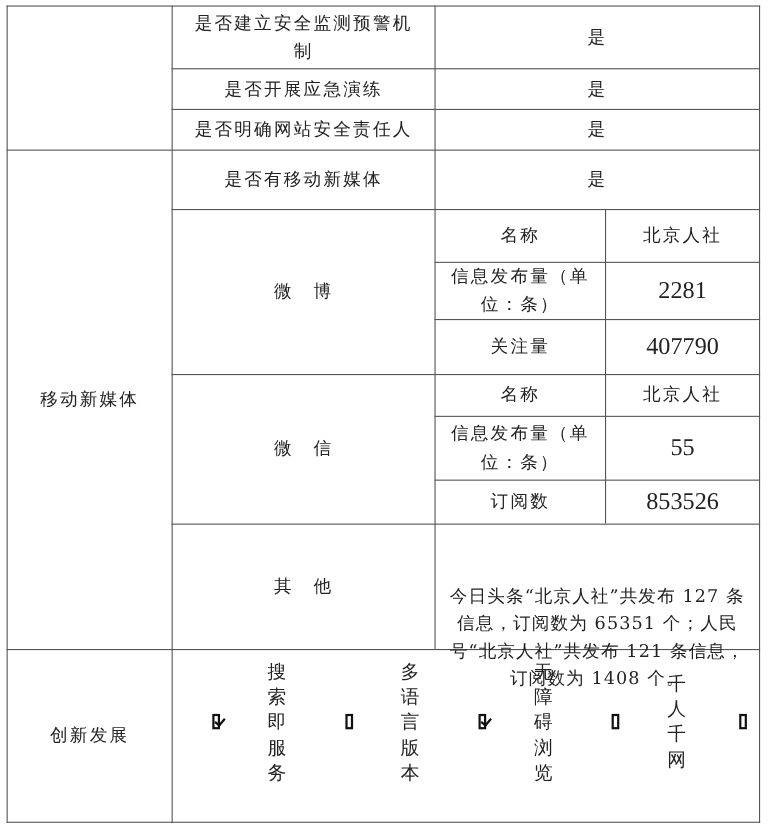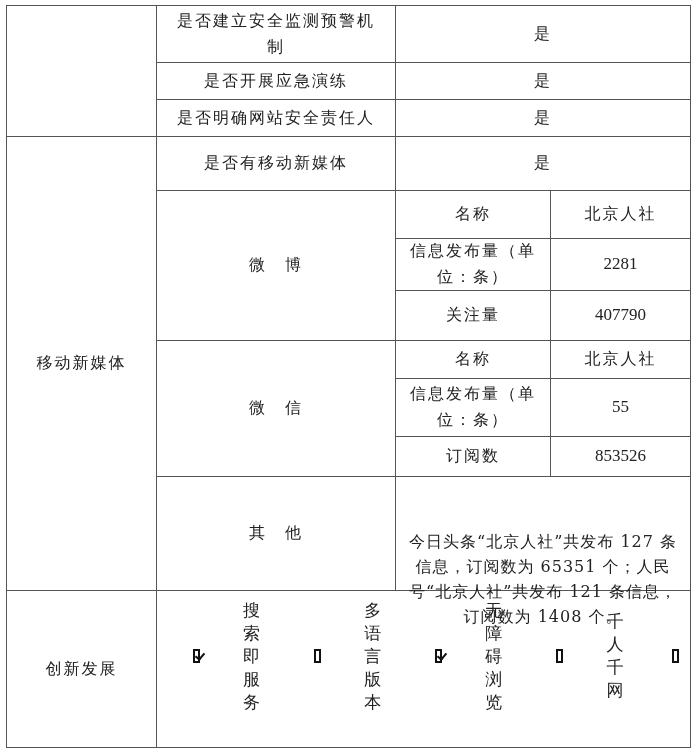--- a/index.html
+++ b/index.html
@@ -3,21 +3,21 @@
 <meta charset="utf-8">
 <style>
   html, body { margin: 0; padding: 0; background: #ffffff; }
   body { width: 700px; height: 754px; position: relative; overflow: hidden;
          font-family: "DejaVu Serif", "Liberation Serif", serif; color: #222; }
   .cell { position: absolute; box-sizing: border-box; display: flex; align-items: center;
           justify-content: center; text-align: center; font-size: 16px; line-height: 26px;
           letter-spacing: 2px; }
   .hl { position: absolute; height: 0; border-top: 1.5px solid #555; }
   .vl { position: absolute; width: 0; border-left: 1.5px solid #555; }
-  .num { font-family: "Liberation Serif", serif; font-size: 17px; letter-spacing: 0; }
+  .num { font-family: "Liberation Serif", serif; font-size: 22px; letter-spacing: 0; }
   .other-text { font-size: 16px; line-height: 25px; letter-spacing: 1px; padding: 0 6px; }
   .checks { display: flex; align-items: center; font-family: "DejaVu Sans", sans-serif;
             font-size: 17px; letter-spacing: 1px; }
   .cb { display: inline-block; width: 14px; height: 14px; border: 2.5px solid #111;
         box-sizing: border-box; position: relative; margin-right: 1px; margin-left: 1px; }
   .cb.checked::after { content: ""; position: absolute; left: 2px; top: 0px; width: 4px; height: 7px;
         border-right: 2.5px solid #111; border-bottom: 2.5px solid #111; transform: rotate(40deg); }
 </style>
 </head>
 <body>

